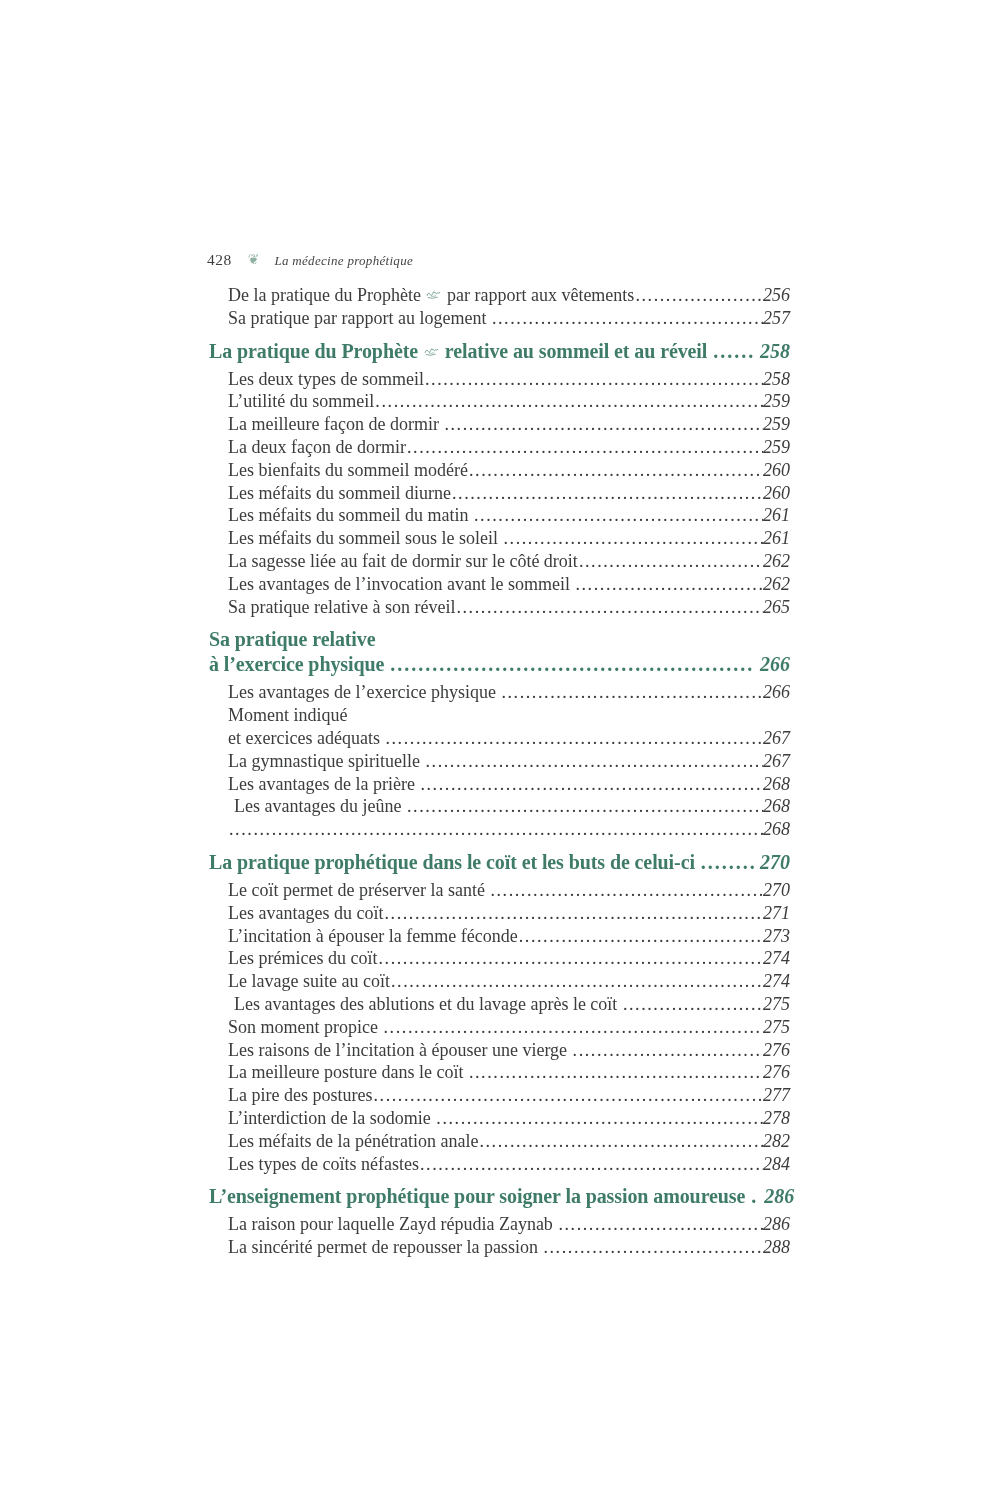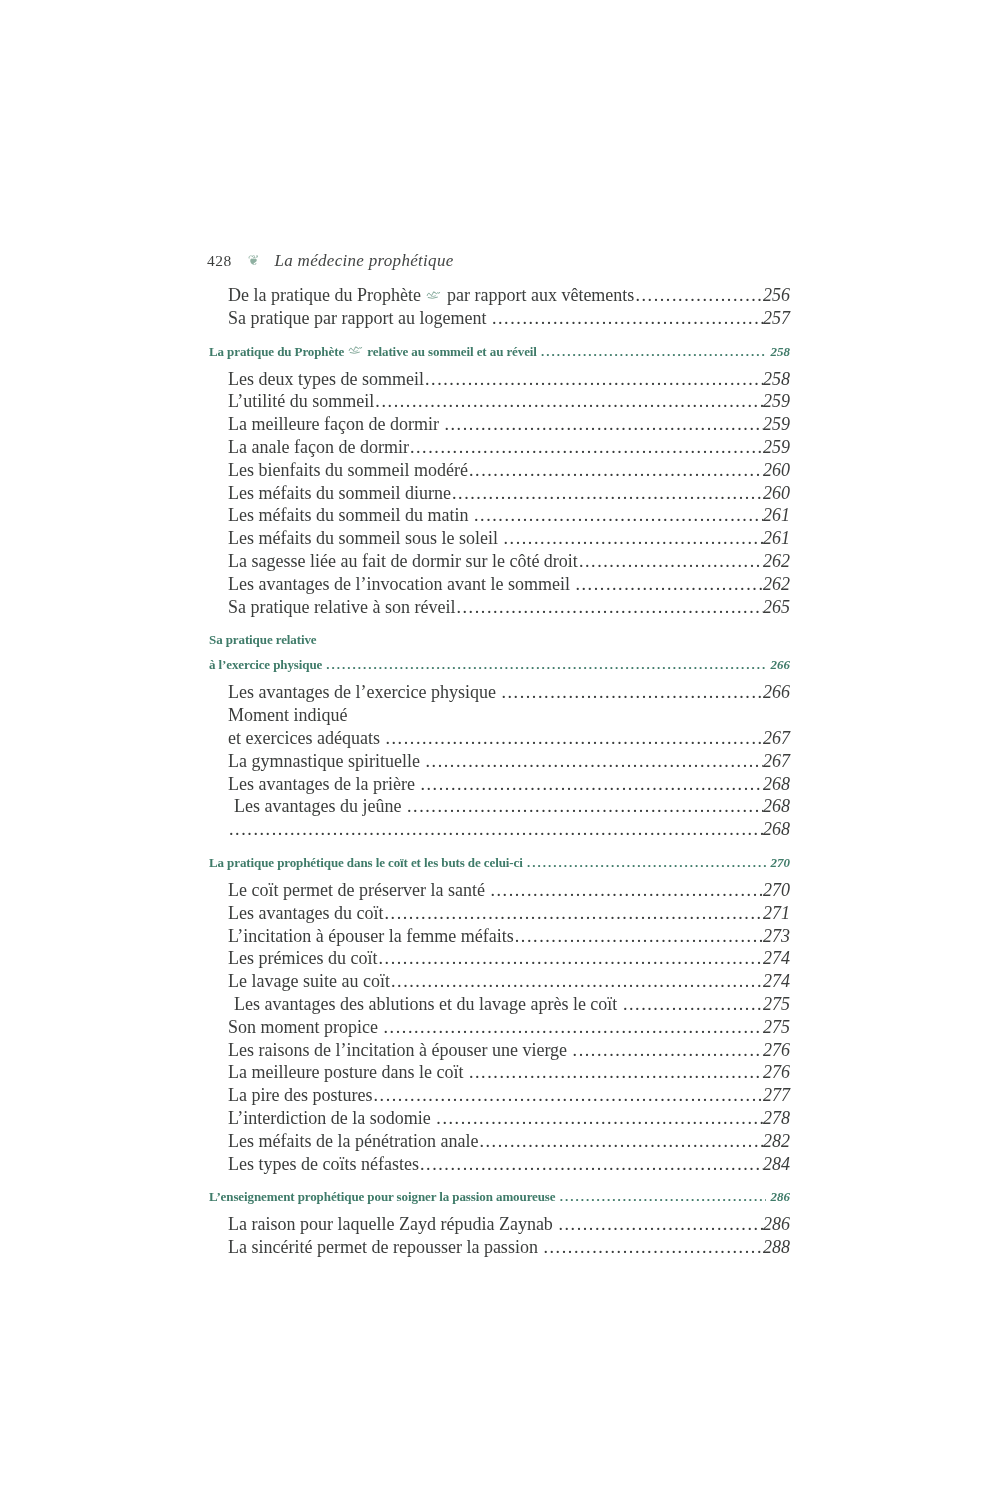--- a/index.html
+++ b/index.html
@@ -30,21 +30,21 @@
   }
   .ornament {
     color: #8fb0a1;
     font-size: 14px;
     margin: 0 15px 0 16px;
     transform: translateY(-1px);
     display: inline-block;
   }
   .book-title {
     font-style: italic;
-    font-size: 17px;
+    font-size: 13px;
     letter-spacing: 0.3px;
     color: #44464.5;
     color: #444645;
   }
   
   .toc {
     position: absolute;
     top: 284px;
     left: 209px;
     width: 581px;
@@ -56,21 +56,21 @@
   .row.entry {
     padding-left: 19px;
     font-size: 18px;
     line-height: 22.8px;
     color: #3b3d3c;
   }
   .row.entry.extra {
     padding-left: 25px;
   }
   .row.heading {
-    font-size: 13px;
+    font-size: 20px;
     line-height: 25px;
     font-weight: bold;
     color: #3f7b69;
     margin: 9px 0 4px 0;
   }
   .row.heading + .row.heading {
     margin-top: -4px;
   }
   .label {
     flex: 0 0 auto;
@@ -148,21 +148,21 @@
         <span class="label">L’utilité du sommeil</span>
         <span class="dots">................................................................................................................................................................</span>
         <span class="num">259</span>
       </div>
       <div class="row entry">
         <span class="label">La meilleure façon de dormir </span>
         <span class="dots">................................................................................................................................................................</span>
         <span class="num">259</span>
       </div>
       <div class="row entry">
-        <span class="label">La anale façon de dormir</span>
+        <span class="label">La deux façon de dormir</span>
         <span class="dots">................................................................................................................................................................</span>
         <span class="num">259</span>
       </div>
       <div class="row entry">
         <span class="label">Les bienfaits du sommeil modéré</span>
         <span class="dots">................................................................................................................................................................</span>
         <span class="num">260</span>
       </div>
       <div class="row entry">
         <span class="label">Les méfaits du sommeil diurne</span>
@@ -243,21 +243,21 @@
         <span class="label">Le coït permet de préserver la santé </span>
         <span class="dots">................................................................................................................................................................</span>
         <span class="num">270</span>
       </div>
       <div class="row entry">
         <span class="label">Les avantages du coït</span>
         <span class="dots">................................................................................................................................................................</span>
         <span class="num">271</span>
       </div>
       <div class="row entry">
-        <span class="label">L’incitation à épouser la femme méfaits</span>
+        <span class="label">L’incitation à épouser la femme féconde</span>
         <span class="dots">................................................................................................................................................................</span>
         <span class="num">273</span>
       </div>
       <div class="row entry">
         <span class="label">Les prémices du coït</span>
         <span class="dots">................................................................................................................................................................</span>
         <span class="num">274</span>
       </div>
       <div class="row entry">
         <span class="label">Le lavage suite au coït</span>

